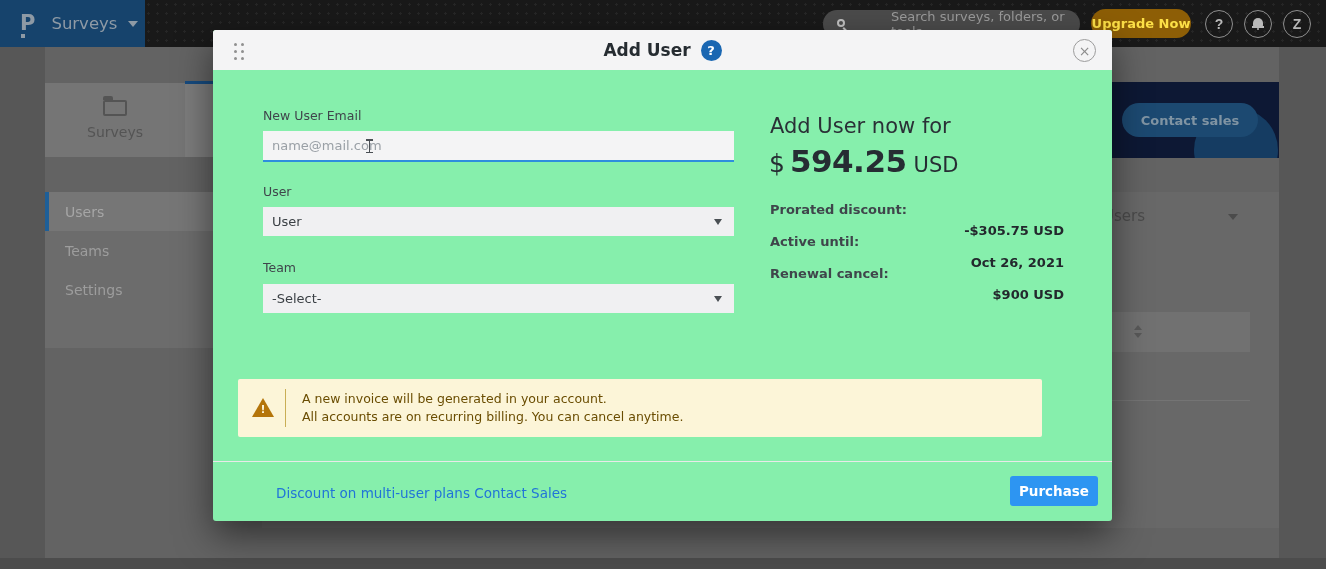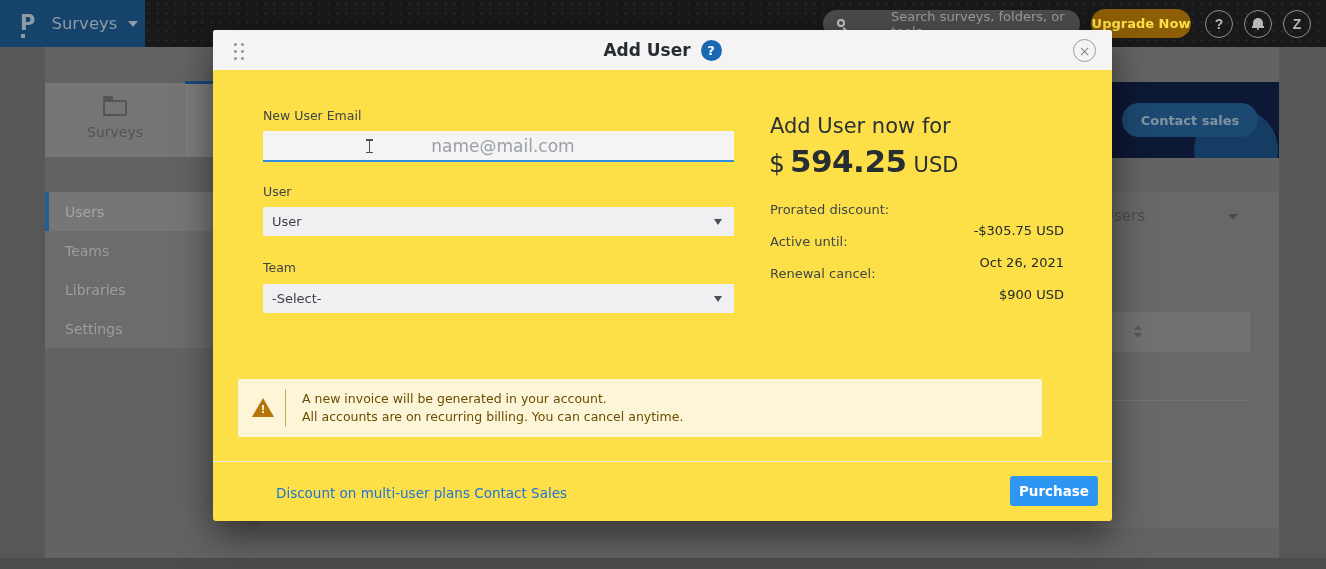--- a/index.html
+++ b/index.html
@@ -58,53 +58,53 @@
   .rp-users { position:absolute; left:841px; top:15px; font-size:15px; color:#4b4b4b; cursor:pointer; }
   .rp-caret { position:absolute; left:966px; top:22px; border-top-color:#4b4b4b; cursor:pointer; }
   .rp-head { position:absolute; left:0; top:120px; width:988px; height:40px; background:#717171; }
   .sort { position:absolute; left:872px; top:13px; width:9px; cursor:pointer; }
   .sort b,.sort u { display:block; width:0; height:0; border-left:4.5px solid transparent; border-right:4.5px solid transparent; }
   .sort b { border-bottom:5px solid #585858; margin-bottom:3px; }
   .sort u { border-top:5px solid #585858; }
   .rp-line { position:absolute; left:0; top:208px; width:988px; height:1px; background:#747474; }
 
   
-  .modal { position:absolute; left:213px; top:30px; width:899px; height:491px; background:#fde047;
+  .modal { position:absolute; left:213px; top:30px; width:899px; height:491px; background:#86efac;
     border-radius:3px; box-shadow:0 14px 36px rgba(0,0,0,.5); }
   .m-header { position:relative; height:40px; background:#f4f4f5; border-radius:3px 3px 0 0;
     display:flex; align-items:center; justify-content:center; }
   .drag { position:absolute; left:21px; top:13px; display:grid; grid-template-columns:3px 3px; gap:4px; cursor:move; }
   .drag span { width:3px; height:3px; background:#909090; border-radius:50%; }
   .m-title { font-size:17px; font-weight:bold; color:#262c31; }
   .help-circle { margin-left:10px; width:21px; height:21px; border-radius:50%; background:#1a67b2; border:none;
     color:#fff; font-family:inherit; font-size:13px; font-weight:bold; display:flex; align-items:center; justify-content:center; cursor:pointer; }
   .close-btn { position:absolute; right:16px; top:9px; width:23px; height:23px; border-radius:50%;
     border:1px solid #9c9c9c; background:transparent; color:#8c8c8c; font-size:14px; line-height:20px;
     text-align:center; font-family:inherit; cursor:pointer; padding:0; }
 
   .f-label { position:absolute; left:50px; font-size:12.5px; color:#3f454b; }
   .field { position:absolute; left:50px; top:101px; width:471px; height:31px; }
   .email-input { width:100%; height:100%; background:#f4f4f5; border:none; border-bottom:2px solid #2e8ede;
-    font-family:inherit; font-size:17px; color:#3b4045; padding:0 0 0 9px; outline:none;text-align:center; }
+    font-family:inherit; font-size:13px; color:#3b4045; padding:0 0 0 9px; outline:none; }
   .email-input::placeholder { color:#9aa0a6; opacity:1; }
   .ibeam { position:absolute; left:103px; top:8px; width:7px; height:14px; }
   .ibeam i { position:absolute; left:2.5px; top:1px; width:1.5px; height:12px; background:#4a4f54; }
   .ibeam b,.ibeam u { position:absolute; left:0; width:7px; height:1.5px; background:#4a4f54; }
   .ibeam b { top:0; } .ibeam u { bottom:0; }
 
   .select { position:absolute; left:50px; width:471px; height:29px; background:#f0f0f2; cursor:pointer;
     display:flex; align-items:center; font-size:13px; color:#3b4045; padding-left:9px; }
   .select .caret { position:absolute; right:12px; border-top-color:#4a4f54; border-left-width:4.5px; border-right-width:4.5px; }
 
   .p-heading { position:absolute; left:557px; top:84px; font-size:21px; color:#2a3036; }
   .price { position:absolute; left:556px; top:113px; display:flex; align-items:baseline; color:#262d33; }
   .price .cur { font-size:25px; }
   .price .amt { font-size:31px; font-weight:800; letter-spacing:-.5px; margin-left:5px; }
   .price .unit { font-size:21px; margin-left:7px; }
-  .p-row { position:absolute; left:557px; width:294px; display:flex; justify-content:space-between; font-size:13px; }
+  .p-row { position:absolute; left:557px; width:294px; display:flex; justify-content:space-between; font-size:13px;font-weight:bold; }
   .p-row .lbl { color:#3f454b; }
   .p-row .val { color:#23282d;margin-top:21px; }
 
   .warn { position:absolute; left:25px; top:349px; width:804px; height:58px; background:#fcf5d8; border-radius:2px; }
   .warn-tri { position:absolute; left:14px; top:19px; width:0; height:0;
     border-left:11px solid transparent; border-right:11px solid transparent; border-bottom:19px solid #b4750a; }
   .warn-tri span { position:absolute; left:-2.5px; top:5px; color:#fcf5d8; font-size:11px; font-weight:bold; }
   .warn-div { position:absolute; left:47px; top:10px; width:1px; height:38px; background:#c9ae55; }
   .warn-text { position:absolute; left:64px; top:11px; font-size:12.5px; line-height:17.5px; color:#6a4d02; }
 
@@ -152,21 +152,20 @@
   <div class="tab-sliver"></div>
 
   <div class="banner">
     <div class="banner-circle"></div>
     <button class="contact-sales">Contact sales</button>
   </div>
 
   <div class="side-card">
     <div class="side-item active">Users</div>
     <div class="side-item">Teams</div>
-    <div class="side-item">Libraries</div>
     <div class="side-item">Settings</div>
   </div>
 
   <div class="right-panel">
     <span class="rp-users">Users</span>
     <span class="caret rp-caret"></span>
     <div class="rp-head">
       <span class="sort">
           <b></b>
           <u></u>

